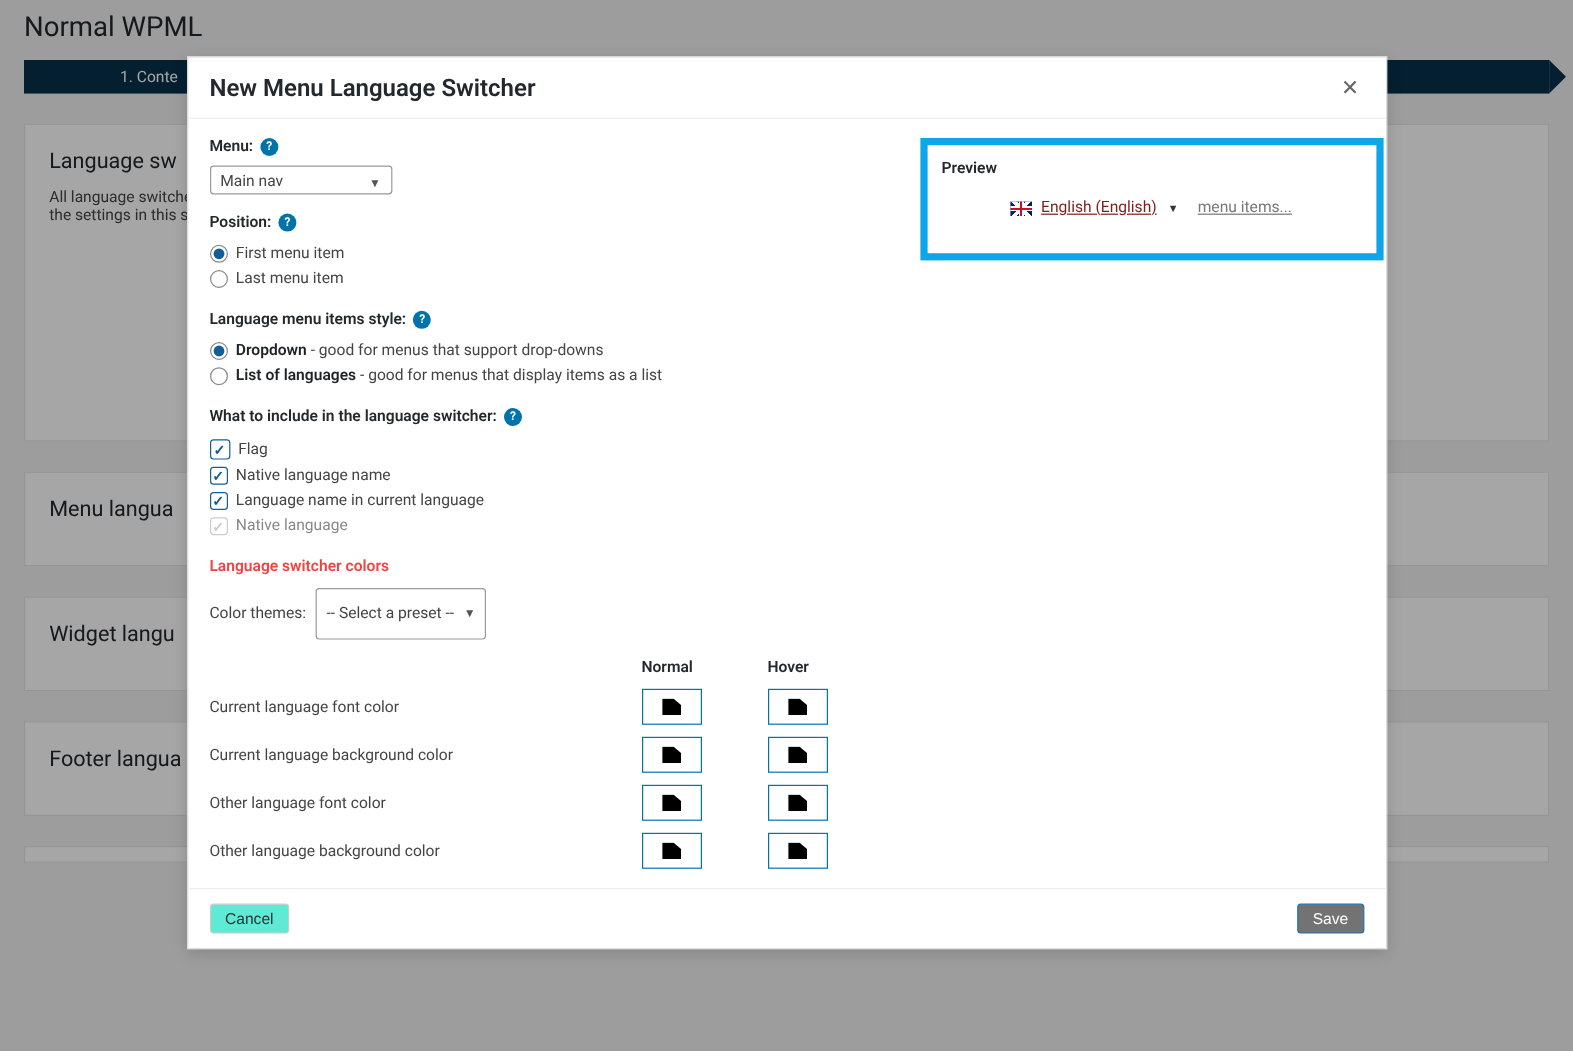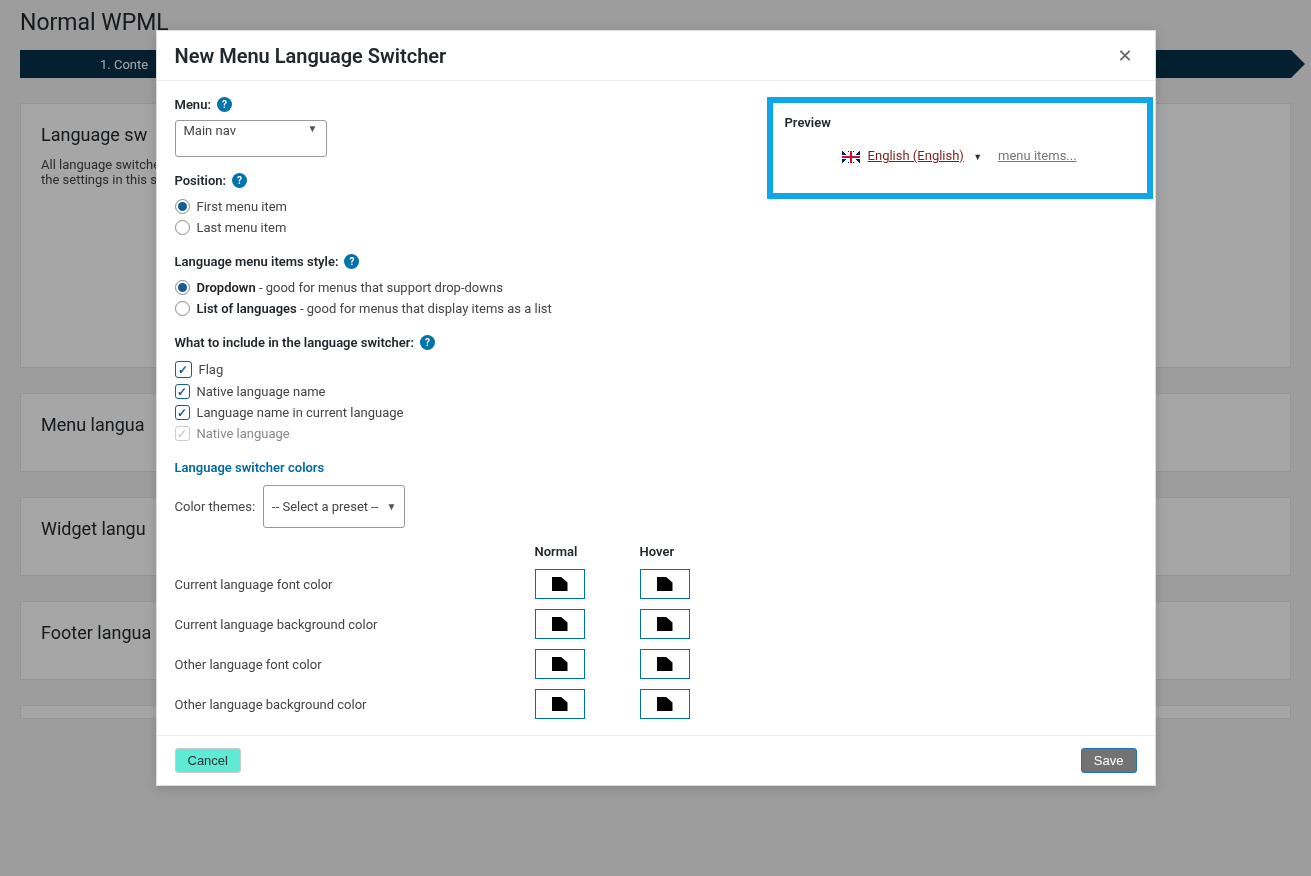--- a/index.html
+++ b/index.html
@@ -57,21 +57,21 @@
   .card-desc { color: #444; font-size: 13px; }
 
   
   .overlay {
     position: absolute;
     top: 0; left:0; right:0; bottom:0;
     background: rgba(0,0,0,0.35);
     display: flex;
     align-items: flex-start;
     justify-content: center;
-    padding-top: 30px;
+    padding-top: 47px;
   }
   .modal {
     background: #fff;
     width: 1000px;
     border: 1px solid #ddd;
     box-shadow: 0 3px 12px rgba(0,0,0,0.15);
     border-radius: 0;
     position: relative;
   }
   .modal-header {
@@ -108,27 +108,27 @@
     align-items: center;
     gap: 6px;
   }
   .help {
     display:inline-block; width:15px; height:15px; border-radius:50%;
     background:#0073aa; color:#fff; font-size:10px; font-weight:bold;
     text-align:center; line-height:15px;
   }
   .select {
     width: 152px;
-    height: 37px;
+    height: 24px;
     border: 1px solid #999;
     border-radius: 3px;
     padding: 2px 8px;
     background: #fff;
     display: flex;
-    align-items: flex-start;
+    align-items: flex-end;
     justify-content: space-between;
     cursor: pointer;
     margin-bottom: 16px;
   }
   .chev { font-size: 10px; color:#555; }
   .radio-group, .check-group { margin-top: 6px; margin-bottom: 16px; }
   .radio-row, .check-row {
     display: flex; align-items: center; gap: 7px; padding: 3px 0;
   }
   .radio {
@@ -179,21 +179,21 @@
   .flag::after {
     background:
       linear-gradient(to bottom, transparent 5px,#C8102E 5px,#C8102E 7px,transparent 7px),
       linear-gradient(to right, transparent 8px,#C8102E 8px,#C8102E 10px,transparent 10px);
   }
   .preview-lang { color:#7f1d1d; text-decoration: underline; cursor:pointer; }
   .preview-menu { color:#777; text-decoration: underline; }
   .dropdown-caret { font-size:9px; color:#333; margin-left:6px; }
 
   .section-h {
-    font-weight:600; color:#0369a1; margin-top:6px; margin-bottom:10px;
+    font-weight:600; color:#ef4444; margin-top:6px; margin-bottom:10px;
   }
   .preset-row { display:flex; align-items:center; gap:8px; margin-bottom:16px;}
   .preset-select {
     height:43px; border:1px solid #999; border-radius:3px; padding:2px 8px;
     display:flex; align-items:center; gap:8px; cursor:pointer;
   }
 
   .color-table {
     display: grid;
     grid-template-columns: 360px 105px 105px;

